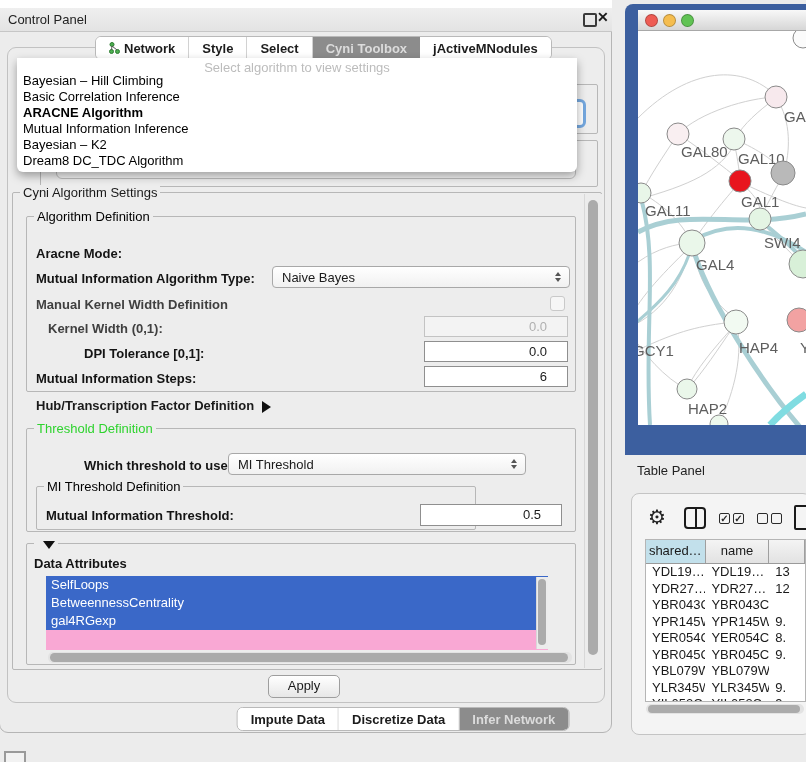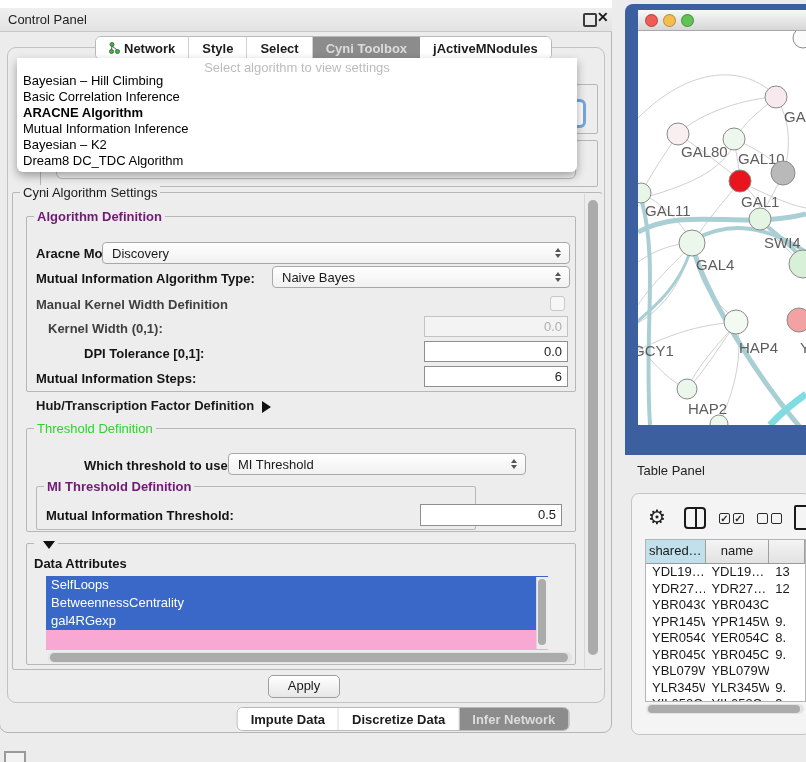--- a/index.html
+++ b/index.html
@@ -31,38 +31,38 @@
   
   .dropdown{left:17px;top:58px;width:560px;height:114px;background:#ffffff;z-index:50;
             border-radius:0 0 6px 6px;box-shadow:0 4px 10px rgba(0,0,0,0.35);}
   .dd-placeholder{position:absolute;left:0;top:2px;width:100%;text-align:center;
                   font-size:13px;color:#bcbcbc;}
   .dd-item{position:absolute;left:6px;height:16px;line-height:16px;font-size:13px;color:#000;}
   .dd-item.bold{font-weight:bold;}
   
   .gb{border:1px solid #b7b7b7;border-radius:2px;box-sizing:border-box;}
   .gb-title{position:absolute;top:-8px;left:7px;background:#ededed;padding:0 3px;font-size:13px;}
-  .gb-title.blue{color:#701a75;font-weight:bold;}
+  .gb-title.blue{color:#000000;}
   .gb-title.green{color:#2ed32e;}
   .focus-ring{left:546px;top:99px;width:40px;height:29px;border:3px solid #74a7de;border-radius:6px;
               background:#fff;box-sizing:border-box;z-index:2;}
   .ghost-combo{left:56px;top:150px;width:520px;height:29px;border:1px solid #bdbdbd;border-radius:6px;
                background:#f4f4f4;box-sizing:border-box;z-index:2;}
   .ghost-text{position:absolute;left:14px;top:6px;font-size:13px;color:#a2a2a2;}
   
   .lbl{font-size:13px;font-weight:bold;color:#141414;white-space:nowrap;}
   .lbl.dis{color:#404040;}
   .combo{background:linear-gradient(#ffffff,#f1f1f1);border:1px solid #a8a8a8;border-radius:4px;
          box-sizing:border-box;font-size:13px;display:flex;align-items:center;padding-left:9px;}
   .spin{position:absolute;right:8px;top:50%;transform:translateY(-50%);display:flex;flex-direction:column;gap:2px;}
   .spin i{display:block;width:0;height:0;border-left:3.5px solid transparent;border-right:3.5px solid transparent;}
   .spin .up{border-bottom:4px solid #555;}
   .spin .dn{border-top:4px solid #555;}
   .tfield{background:#ffffff;border:1px solid #8f8f8f;box-sizing:border-box;font-size:13px;
-          text-align:right;padding:2px 5px 0 0;}
+          text-align:right;padding:2px 20px 0 0;}
   .tfield.dis{background:#f3f3f3;border-color:#c3c3c3;color:#b0b0b0;}
   .checkbox{width:15px;height:15px;border:1px solid #c9c9c9;border-radius:3px;background:#f6f6f6;box-sizing:border-box;}
   .tri-right{display:inline-block;width:0;height:0;border-top:6px solid transparent;border-bottom:6px solid transparent;
              border-left:9px solid #111;margin-left:8px;vertical-align:middle;}
   .tri-down{display:inline-block;width:0;height:0;border-left:6px solid transparent;border-right:6px solid transparent;
             border-top:8px solid #111;margin-left:6px;vertical-align:middle;}
   .attr-list{left:46px;top:576px;width:502px;height:74px;background:#f9a8d4;overflow:hidden;z-index:3;}
   .attr-item{height:18px;line-height:18px;font-size:13px;color:#ffffff;background:#3a68c8;padding-left:5px;}
   .vscroll{background:#ececec;border-left:1px solid #d8d8d8;}
   .thumb{position:absolute;background:#ababab;border-radius:5px;}
@@ -148,27 +148,20 @@
   </div>
 
   <div class="abs vscroll" style="left:584px;top:194px;width:17px;height:474px;z-index:3;">
     <div class="thumb" style="left:3px;top:6px;width:10px;height:455px;"></div>
   </div>
 
   <div class="abs gb" style="left:26px;top:216px;width:550px;height:176px;z-index:3;">
     <span class="gb-title blue">Algorithm Definition</span>
   </div>
   <span class="abs lbl" style="left:36px;top:246px;z-index:4;">Aracne Mode:</span>
-  <div class="abs combo" style="left:102px;top:242px;width:468px;height:22px;z-index:4;">
-    <span>Discovery</span>
-    <span class="spin">
-        <i class="up"></i>
-        <i class="dn"></i>
-      </span>
-  </div>
   <span class="abs lbl" style="left:36px;top:271px;z-index:4;">Mutual Information Algorithm Type:</span>
   <div class="abs combo" style="left:272px;top:266px;width:298px;height:22px;z-index:4;">
     <span>Naive Bayes</span>
     <span class="spin">
         <i class="up"></i>
         <i class="dn"></i>
       </span>
   </div>
   <span class="abs lbl dis" style="left:36px;top:297px;z-index:4;">Manual Kernel Width Definition</span>
   <div class="abs checkbox" style="left:550px;top:296px;z-index:4;"></div>

